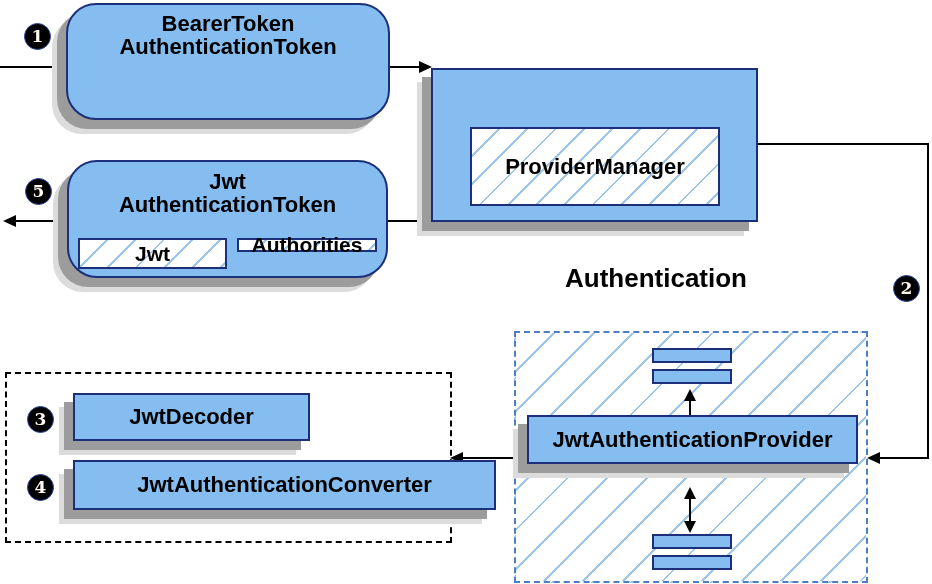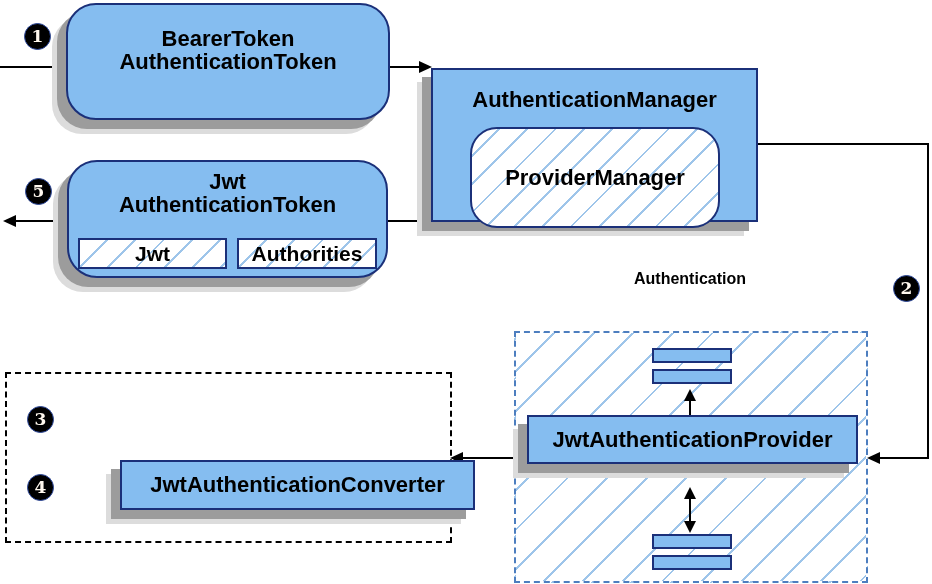--- a/index.html
+++ b/index.html
@@ -81,23 +81,22 @@
     box-sizing: border-box;
     color: #fff8ee;
     display: flex; align-items: center; justify-content: center;
     font-family: "DejaVu Serif", serif;
     font-weight: bold;
     font-size: 17px;
     line-height: 1;
   }
   .group-label {
     position: absolute;
-    text-align: center;
     font-weight: bold;
-    font-size: 16px;
+    font-size: 26px;
     line-height: 25px;
   }
 </style>
 </head>
 <body>
 
 <div class="canvas">
 
   <div class="dashed-blue" style="left:514px; top:331px; width:354px; height:252px;"></div>
   <div class="dashed-black" style="left:5px; top:372px; width:447px; height:171px;"></div>
@@ -127,56 +126,58 @@
   <div class="arr-down" style="left:684px; top:422px;"></div>
 
   <div class="arr-up" style="left:684px; top:487px;"></div>
   <div class="vline" style="left:689px; top:497px; height:26px;"></div>
   <div class="arr-down" style="left:684px; top:521px;"></div>
 
   <div class="bar" style="left:652px; top:534px;"></div>
   <div class="bar" style="left:652px; top:555px;"></div>
 
   <div class="node rounded" style="left:66px; top:3px; width:324px; height:117px;">
-    <div class="title" style="padding-top:22px;">
+    <div class="title" style="padding-top:7px;">
       <div>BearerToken</div>
       <div>AuthenticationToken</div>
     </div>
   </div>
 
   <div class="node" style="left:431px; top:68px; width:327px; height:154px;">
-    <div class="title" style="margin-top:18px;">AuthenticationManager</div>
-    <div class="chip" style="left:37px; top:57px; width:250px; height:101px; font-size:22px;border-radius:27px;">
+    <div class="chip" style="left:37px; top:57px; width:250px; height:79px; font-size:22px;">
       <span>ProviderManager</span>
     </div>
   </div>
 
   <div class="node rounded" style="left:67px; top:160px; width:321px; height:118px;">
     <div class="title" style="padding-top:8px;">
       <div>Jwt</div>
       <div>AuthenticationToken</div>
     </div>
     <div class="chip" style="left:9px; top:76px; width:149px; height:31px;">
       <span>Jwt</span>
     </div>
-    <div class="chip" style="left:168px; top:76px; width:140px; height:31px;">
+    <div class="chip" style="left:168px; top:76px; width:140px; height:14px;">
       <span>Authorities</span>
     </div>
   </div>
 
   <div class="group-label" style="left:565px; top:266px; width:250px;">
     <div>Authentication</div>
   </div>
 
   <div class="node flexcenter" style="left:527px; top:415px; width:331px; height:49px; font-size:22px;">
     <span>JwtAuthenticationProvider</span>
   </div>
 
+  <div class="node flexcenter" style="left:73px; top:393px; width:237px; height:48px; font-size:22px;">
+    <span>JwtDecoder</span>
+  </div>
 
-  <div class="node flexcenter" style="left:73px; top:460px; width:355px; height:50px; font-size:22px;margin-left:47px;">
+  <div class="node flexcenter" style="left:73px; top:460px; width:423px; height:50px; font-size:22px;">
     <span>JwtAuthenticationConverter</span>
   </div>
 
   <div class="badge" style="left:24px; top:23px;">1</div>
   <div class="badge" style="left:893px; top:275px;">2</div>
   <div class="badge" style="left:27px; top:406px;">3</div>
   <div class="badge" style="left:27px; top:474px;">4</div>
   <div class="badge" style="left:25px; top:178px;">5</div>
 
 </div>

